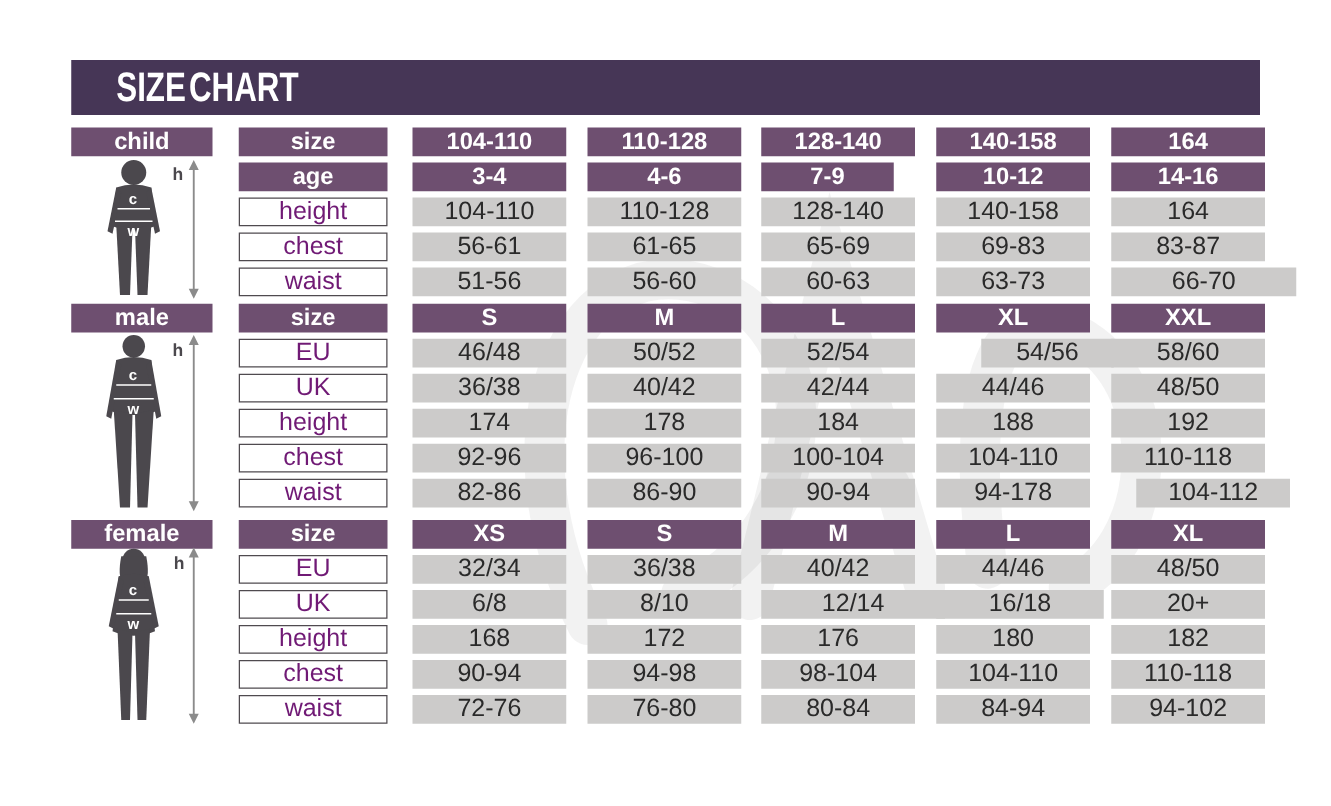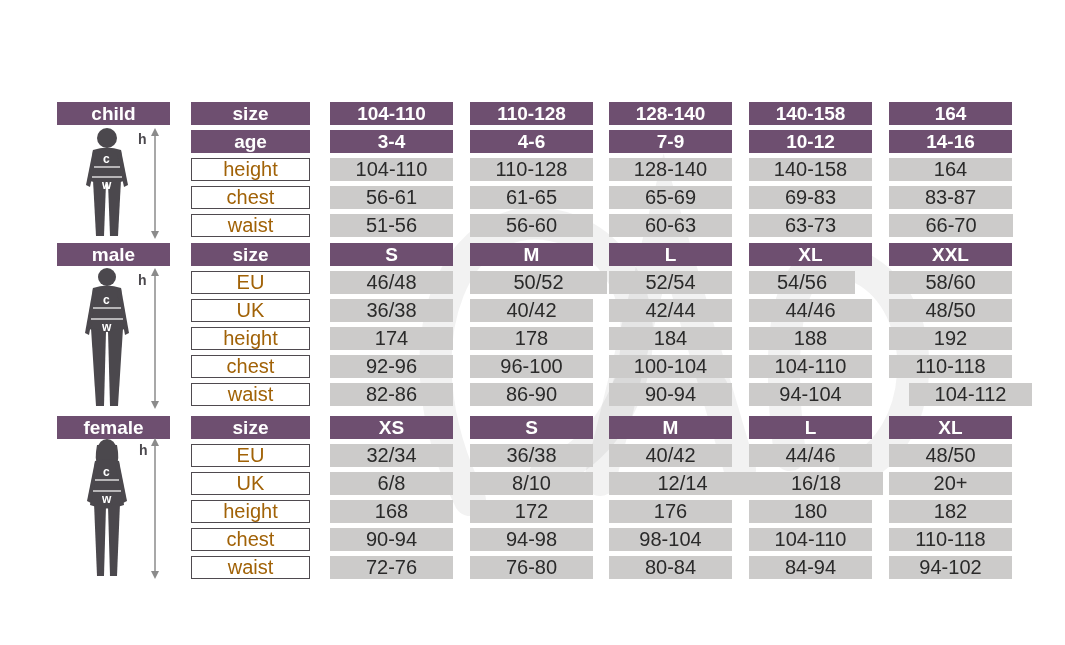--- a/index.html
+++ b/index.html
@@ -25,37 +25,40 @@
   .cat-0{top:102px}.cat-1{top:243px}.cat-2{top:416px}
   .figure{position:absolute;}
   .fig-0{left:60px;top:127px;}
   .fig-1{left:60px;top:267px;}
   .fig-2{left:60px;top:437px;}
   .cell{
     position:absolute;height:23px;display:flex;align-items:center;
     justify-content:center;box-sizing:border-box;white-space:nowrap;
   }
   .lp,.vp{background:#6e4f70;color:#ffffff;font-weight:bold;font-size:19px;}
-  .lw{background:#ffffff;border:1.5px solid #4f4a4f;color:#a16207;font-size:20px;}
+  .lw{background:#ffffff;border:1.5px solid #4f4a4f;color:#701a75;font-size:20px;}
   .vg{background:#cccbca;color:#2a2a2a;font-size:20px;}
 </style>
 </head>
 <body>
 
 <div class="canvas">
 
   <svg class="watermark" width="1065" height="645" viewBox="0 0 1065 645">
     <g fill="none" stroke="#4a4a4a" stroke-opacity="0.07" stroke-width="32" stroke-linecap="round">
       <path d="M470 500 C390 340 460 190 570 230 C670 268 655 430 545 475"></path>
       <path d="M600 480 L665 215 L740 470"></path>
       <path d="M628 388 L712 388"></path>
       <path d="M790 455 C770 300 800 230 868 272 C935 315 925 440 855 470"></path>
     </g>
   </svg>
 
+  <div class="header">
+    <span class="title-text">SIZE CHART</span>
+  </div>
 
   <div class="cat cat-0">child</div>
   <div class="cat cat-1">male</div>
   <div class="cat cat-2">female</div>
 
   <svg class="figure fig-0" width="112" height="113" viewBox="0 0 112 113">
     <g fill="#4b484d">
       <circle cx="47" cy="11" r="10"></circle>
       <path d="M33 23 Q47 18 61 23 L64 54 Q47 60 30 54 Z"></path>
       <path d="M33 23 L26 58 L30 60 L37 27 Z"></path>
@@ -116,52 +119,52 @@
   <div id="rows">
       <div class="cell lp" style="top: 102px; left: 191px; width: 119px;">size</div>
       <div class="cell vp" style="top: 102px; left: 330px; width: 123px;">104-110</div>
       <div class="cell vp" style="top: 102px; left: 470px; width: 123px;">110-128</div>
       <div class="cell vp" style="top: 102px; left: 609px; width: 123px;">128-140</div>
       <div class="cell vp" style="top: 102px; left: 749px; width: 123px;">140-158</div>
       <div class="cell vp" style="top: 102px; left: 889px; width: 123px;">164</div>
       <div class="cell lp" style="top: 130px; left: 191px; width: 119px;">age</div>
       <div class="cell vp" style="top: 130px; left: 330px; width: 123px;">3-4</div>
       <div class="cell vp" style="top: 130px; left: 470px; width: 123px;">4-6</div>
-      <div class="cell vp" style="top: 130px; left: 609px; width: 123px;">7-9</div>
+      <div class="cell vp" style="top: 130px; left: 609px; width: 106px;">7-9</div>
       <div class="cell vp" style="top: 130px; left: 749px; width: 123px;">10-12</div>
       <div class="cell vp" style="top: 130px; left: 889px; width: 123px;">14-16</div>
       <div class="cell lw" style="top: 158px; left: 191px; width: 119px;">height</div>
       <div class="cell vg" style="top: 158px; left: 330px; width: 123px;">104-110</div>
       <div class="cell vg" style="top: 158px; left: 470px; width: 123px;">110-128</div>
       <div class="cell vg" style="top: 158px; left: 609px; width: 123px;">128-140</div>
       <div class="cell vg" style="top: 158px; left: 749px; width: 123px;">140-158</div>
       <div class="cell vg" style="top: 158px; left: 889px; width: 123px;">164</div>
       <div class="cell lw" style="top: 186px; left: 191px; width: 119px;">chest</div>
       <div class="cell vg" style="top: 186px; left: 330px; width: 123px;">56-61</div>
       <div class="cell vg" style="top: 186px; left: 470px; width: 123px;">61-65</div>
       <div class="cell vg" style="top: 186px; left: 609px; width: 123px;">65-69</div>
       <div class="cell vg" style="top: 186px; left: 749px; width: 123px;">69-83</div>
       <div class="cell vg" style="top: 186px; left: 889px; width: 123px;">83-87</div>
       <div class="cell lw" style="top: 214px; left: 191px; width: 119px;">waist</div>
       <div class="cell vg" style="top: 214px; left: 330px; width: 123px;">51-56</div>
       <div class="cell vg" style="top: 214px; left: 470px; width: 123px;">56-60</div>
       <div class="cell vg" style="top: 214px; left: 609px; width: 123px;">60-63</div>
       <div class="cell vg" style="top: 214px; left: 749px; width: 123px;">63-73</div>
-      <div class="cell vg" style="top: 214px; left: 889px; width: 124px;">66-70</div>
+      <div class="cell vg" style="top: 214px; left: 889px; width: 148px;">66-70</div>
       <div class="cell lp" style="top: 243px; left: 191px; width: 119px;">size</div>
       <div class="cell vp" style="top: 243px; left: 330px; width: 123px;">S</div>
       <div class="cell vp" style="top: 243px; left: 470px; width: 123px;">M</div>
       <div class="cell vp" style="top: 243px; left: 609px; width: 123px;">L</div>
       <div class="cell vp" style="top: 243px; left: 749px; width: 123px;">XL</div>
       <div class="cell vp" style="top: 243px; left: 889px; width: 123px;">XXL</div>
       <div class="cell lw" style="top: 271px; left: 191px; width: 119px;">EU</div>
       <div class="cell vg" style="top: 271px; left: 330px; width: 123px;">46/48</div>
-      <div class="cell vg" style="top: 271px; left: 470px; width: 137px;">50/52</div>
+      <div class="cell vg" style="top: 271px; left: 470px; width: 123px;">50/52</div>
       <div class="cell vg" style="top: 271px; left: 609px; width: 123px;">52/54</div>
-      <div class="cell vg" style="top: 271px; left: 749px; width: 106px;">54/56</div>
+      <div class="cell vg" style="top: 271px; left: 785px; width: 106px;">54/56</div>
       <div class="cell vg" style="top: 271px; left: 889px; width: 123px;">58/60</div>
       <div class="cell lw" style="top: 299px; left: 191px; width: 119px;">UK</div>
       <div class="cell vg" style="top: 299px; left: 330px; width: 123px;">36/38</div>
       <div class="cell vg" style="top: 299px; left: 470px; width: 123px;">40/42</div>
       <div class="cell vg" style="top: 299px; left: 609px; width: 123px;">42/44</div>
       <div class="cell vg" style="top: 299px; left: 749px; width: 123px;">44/46</div>
       <div class="cell vg" style="top: 299px; left: 889px; width: 123px;">48/50</div>
       <div class="cell lw" style="top: 327px; left: 191px; width: 119px;">height</div>
       <div class="cell vg" style="top: 327px; left: 330px; width: 123px;">174</div>
       <div class="cell vg" style="top: 327px; left: 470px; width: 123px;">178</div>
@@ -171,21 +174,21 @@
       <div class="cell lw" style="top: 355px; left: 191px; width: 119px;">chest</div>
       <div class="cell vg" style="top: 355px; left: 330px; width: 123px;">92-96</div>
       <div class="cell vg" style="top: 355px; left: 470px; width: 123px;">96-100</div>
       <div class="cell vg" style="top: 355px; left: 609px; width: 123px;">100-104</div>
       <div class="cell vg" style="top: 355px; left: 749px; width: 123px;">104-110</div>
       <div class="cell vg" style="top: 355px; left: 889px; width: 123px;">110-118</div>
       <div class="cell lw" style="top: 383px; left: 191px; width: 119px;">waist</div>
       <div class="cell vg" style="top: 383px; left: 330px; width: 123px;">82-86</div>
       <div class="cell vg" style="top: 383px; left: 470px; width: 123px;">86-90</div>
       <div class="cell vg" style="top: 383px; left: 609px; width: 123px;">90-94</div>
-      <div class="cell vg" style="top: 383px; left: 749px; width: 123px;">94-104</div>
+      <div class="cell vg" style="top: 383px; left: 749px; width: 123px;">94-178</div>
       <div class="cell vg" style="top: 383px; left: 889px; width: 123px; margin-left: 20px;">104-112</div>
       <div class="cell lp" style="top: 416px; left: 191px; width: 119px;">size</div>
       <div class="cell vp" style="top: 416px; left: 330px; width: 123px;">XS</div>
       <div class="cell vp" style="top: 416px; left: 470px; width: 123px;">S</div>
       <div class="cell vp" style="top: 416px; left: 609px; width: 123px;">M</div>
       <div class="cell vp" style="top: 416px; left: 749px; width: 123px;">L</div>
       <div class="cell vp" style="top: 416px; left: 889px; width: 123px;">XL</div>
       <div class="cell lw" style="top: 444px; left: 191px; width: 119px;">EU</div>
       <div class="cell vg" style="top: 444px; left: 330px; width: 123px;">32/34</div>
       <div class="cell vg" style="top: 444px; left: 470px; width: 123px;">36/38</div>

